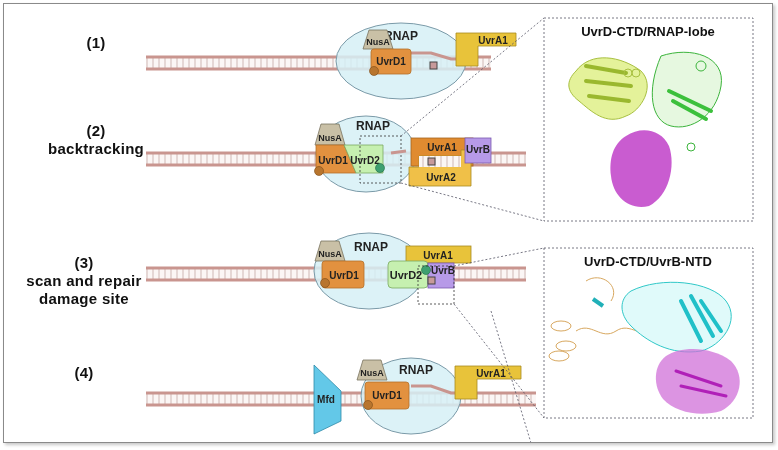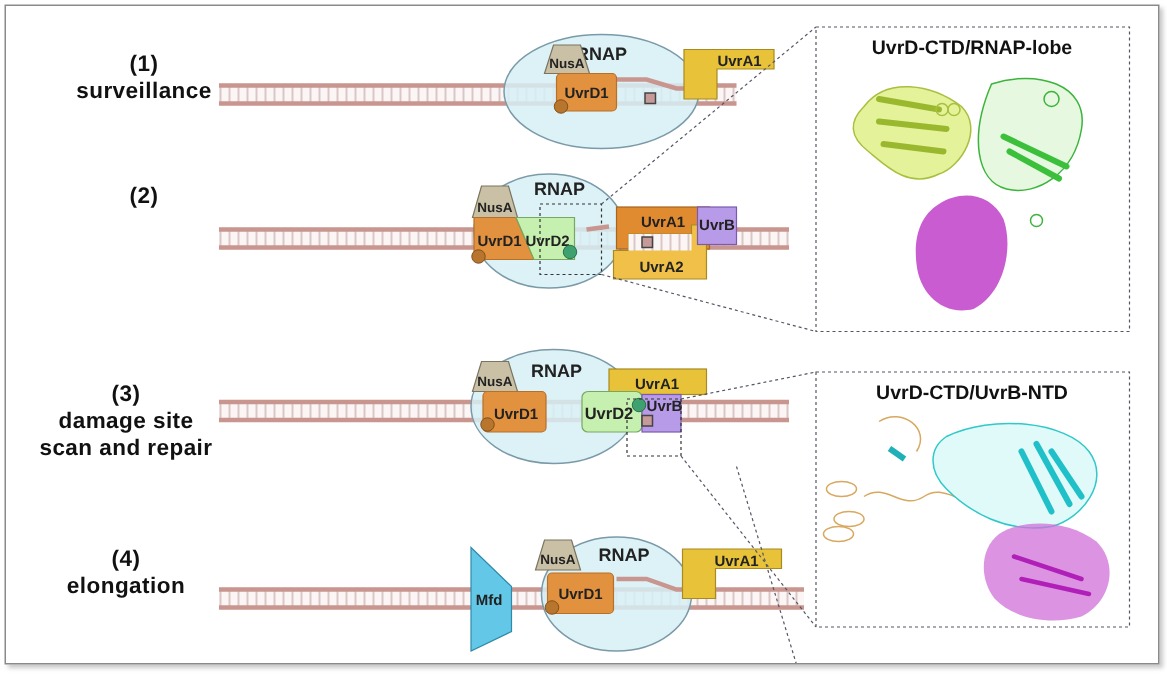--- a/index.html
+++ b/index.html
@@ -15,33 +15,32 @@
   svg text { font-family: "Liberation Sans", sans-serif; font-weight: bold; }
   .panel-title { font-size: 13px; fill: #111; }
 </style>
 </head>
 <body>
 
 <div id="frame">
 
   <div class="stage-label" style="left:22px; top:30px;">
     <div>(1)</div>
-    <div>surveillance</div>
   </div>
   <div class="stage-label" style="left:22px; top:118px;">
     <div>(2)</div>
+    <div>backtracking</div>
   </div>
   <div class="stage-label" style="left:10px; top:250px;">
     <div>(3)</div>
+    <div>scan and repair</div>
     <div>damage site</div>
-    <div>scan and repair</div>
   </div>
   <div class="stage-label" style="left:10px; top:360px;">
     <div>(4)</div>
-    <div>elongation</div>
   </div>
 
   <svg width="768" height="438" viewBox="3 3 768 438" style="position:absolute; left:0; top:0;">
     <defs>
       <pattern id="rungs" width="6" height="10" patternUnits="userSpaceOnUse">
         <rect x="0" y="0" width="6" height="10" fill="#fbf6f5"></rect>
         <line x1="2" y1="0" x2="2" y2="10" stroke="#cfb8b5" stroke-width="1"></line>
       </pattern>
     </defs>
 

